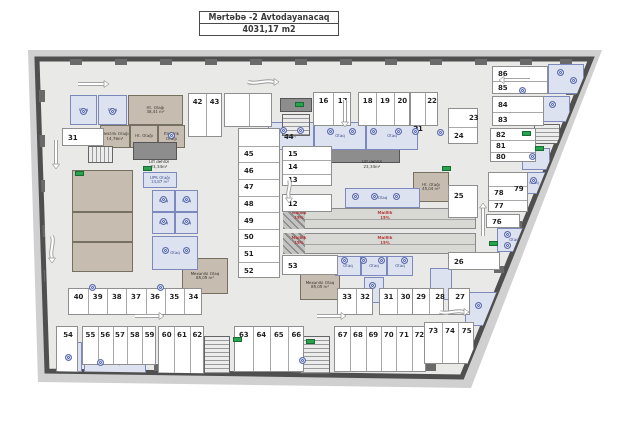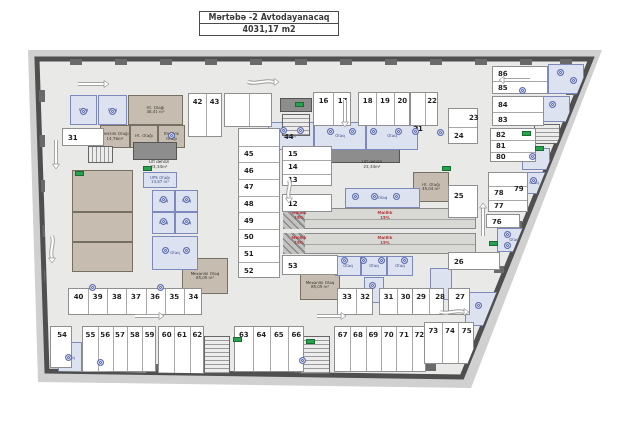--- a/index.html
+++ b/index.html
@@ -283,24 +283,24 @@
         <div class="stall-num" style="left: 17px; width: 17px; text-align: center; top: 4px;">30</div>
       </div>
       <div class="stall-group" style="left: 412px; top: 288px; width: 32px; height: 27px;">
         <div class="divider-v" style="left: 16px;"></div>
         <div class="stall-num" style="left: 0px; width: 16px; text-align: center; top: 4px;">29</div>
         <div class="stall-num" style="left: 16px; width: 16px; text-align: right; top: 4px;">28</div>
       </div>
       <div class="stall-group" style="left: 448px; top: 288px; width: 22px; height: 27px;">
         <div class="stall-num" style="left: 0px; width: 22px; text-align: center; top: 4px;">27</div>
       </div>
-      <div class="stall-group" style="left: 50px; top: 326px; width: 22px; height: 42px;">
+      <div class="stall-group" style="left: 56px; top: 326px; width: 22px; height: 48px;">
         <div class="stall-num" style="left: 0px; width: 22px; text-align: center; top: 4px;">54</div>
       </div>
-      <div class="stall-group" style="left: 82px; top: 326px; width: 74px; height: 46px;">
+      <div class="stall-group" style="left: 82px; top: 326px; width: 74px; height: 39px;">
         <div class="divider-v" style="left: 14.8px;"></div>
         <div class="divider-v" style="left: 29.6px;"></div>
         <div class="divider-v" style="left: 44.4px;"></div>
         <div class="divider-v" style="left: 59.2px;"></div>
         <div class="stall-num" style="left: 0px; width: 14.8px; text-align: center; top: 4px;">55</div>
         <div class="stall-num" style="left: 14.8px; width: 14.8px; text-align: center; top: 4px;">56</div>
         <div class="stall-num" style="left: 29.6px; width: 14.8px; text-align: center; top: 4px;">57</div>
         <div class="stall-num" style="left: 44.4px; width: 14.8px; text-align: center; top: 4px;">58</div>
         <div class="stall-num" style="left: 59.2px; width: 14.8px; text-align: center; top: 4px;">59</div>
       </div>

